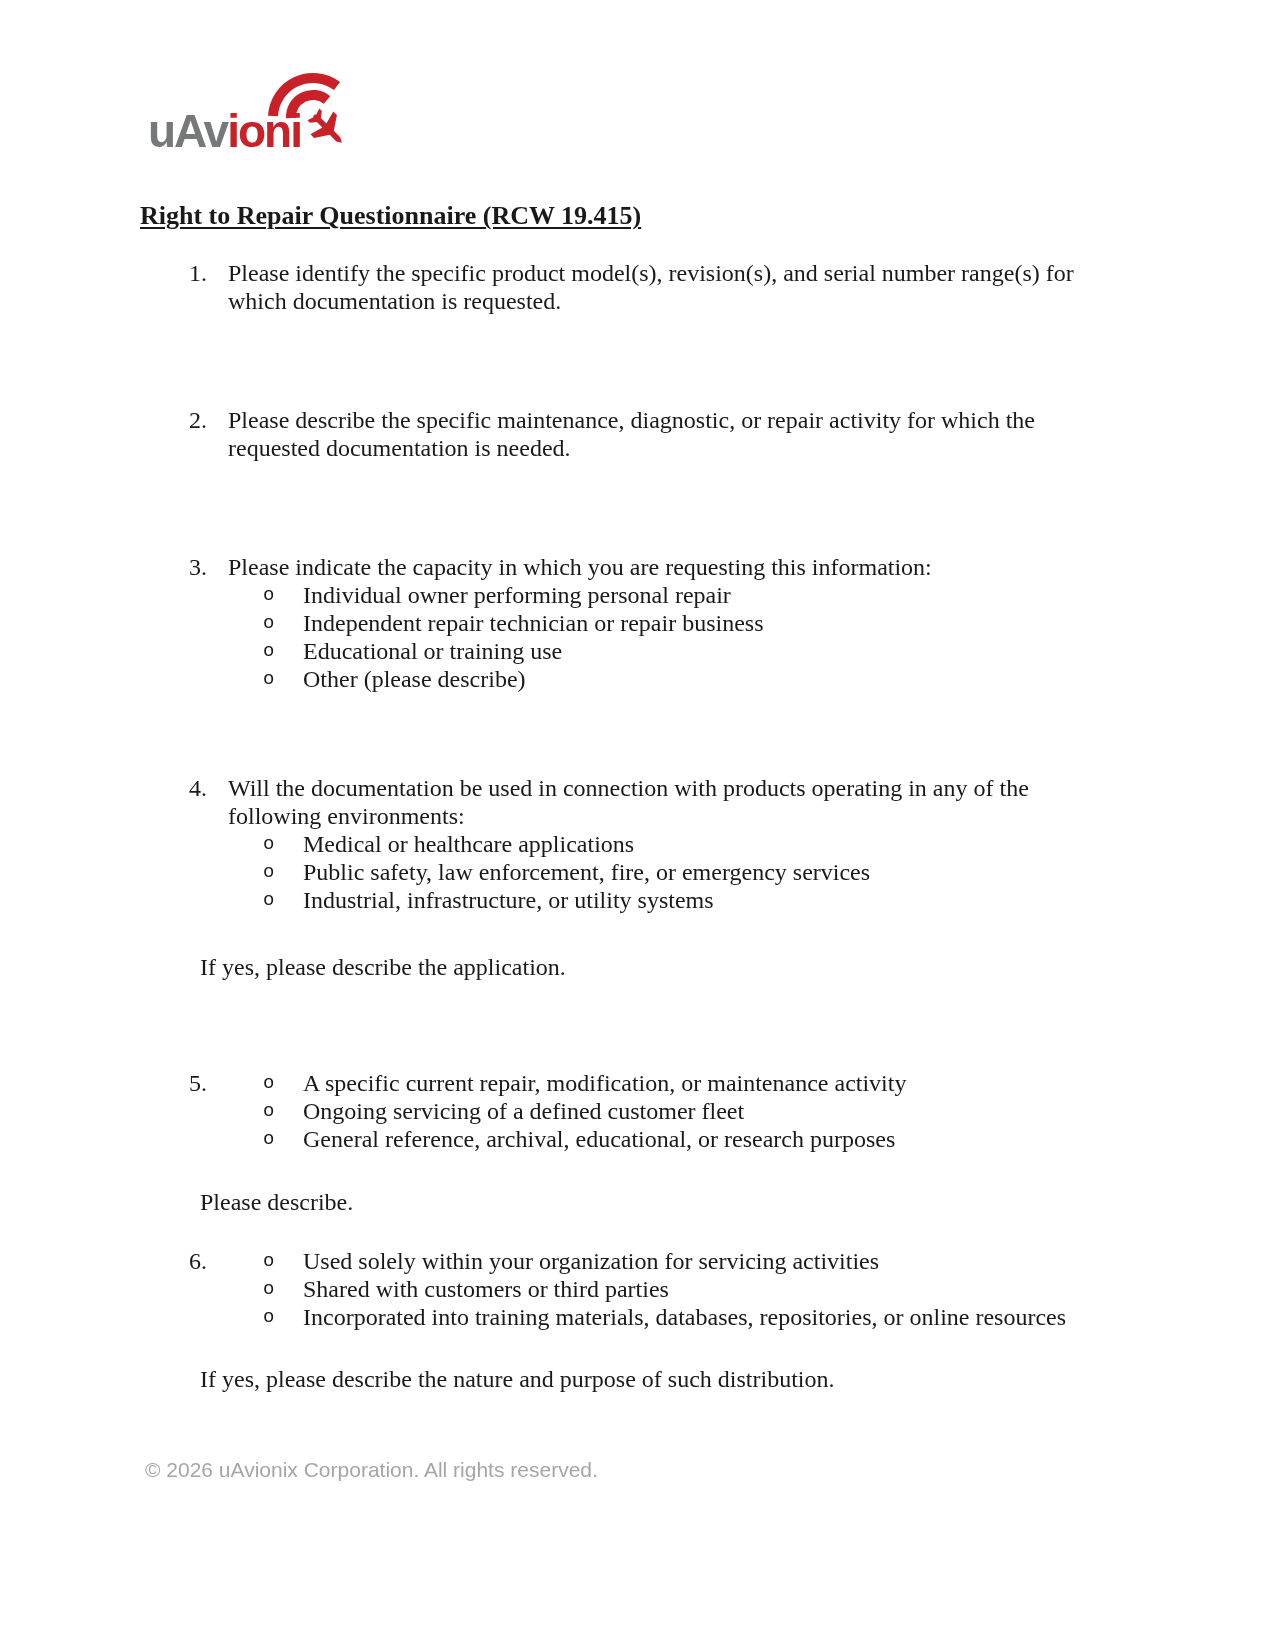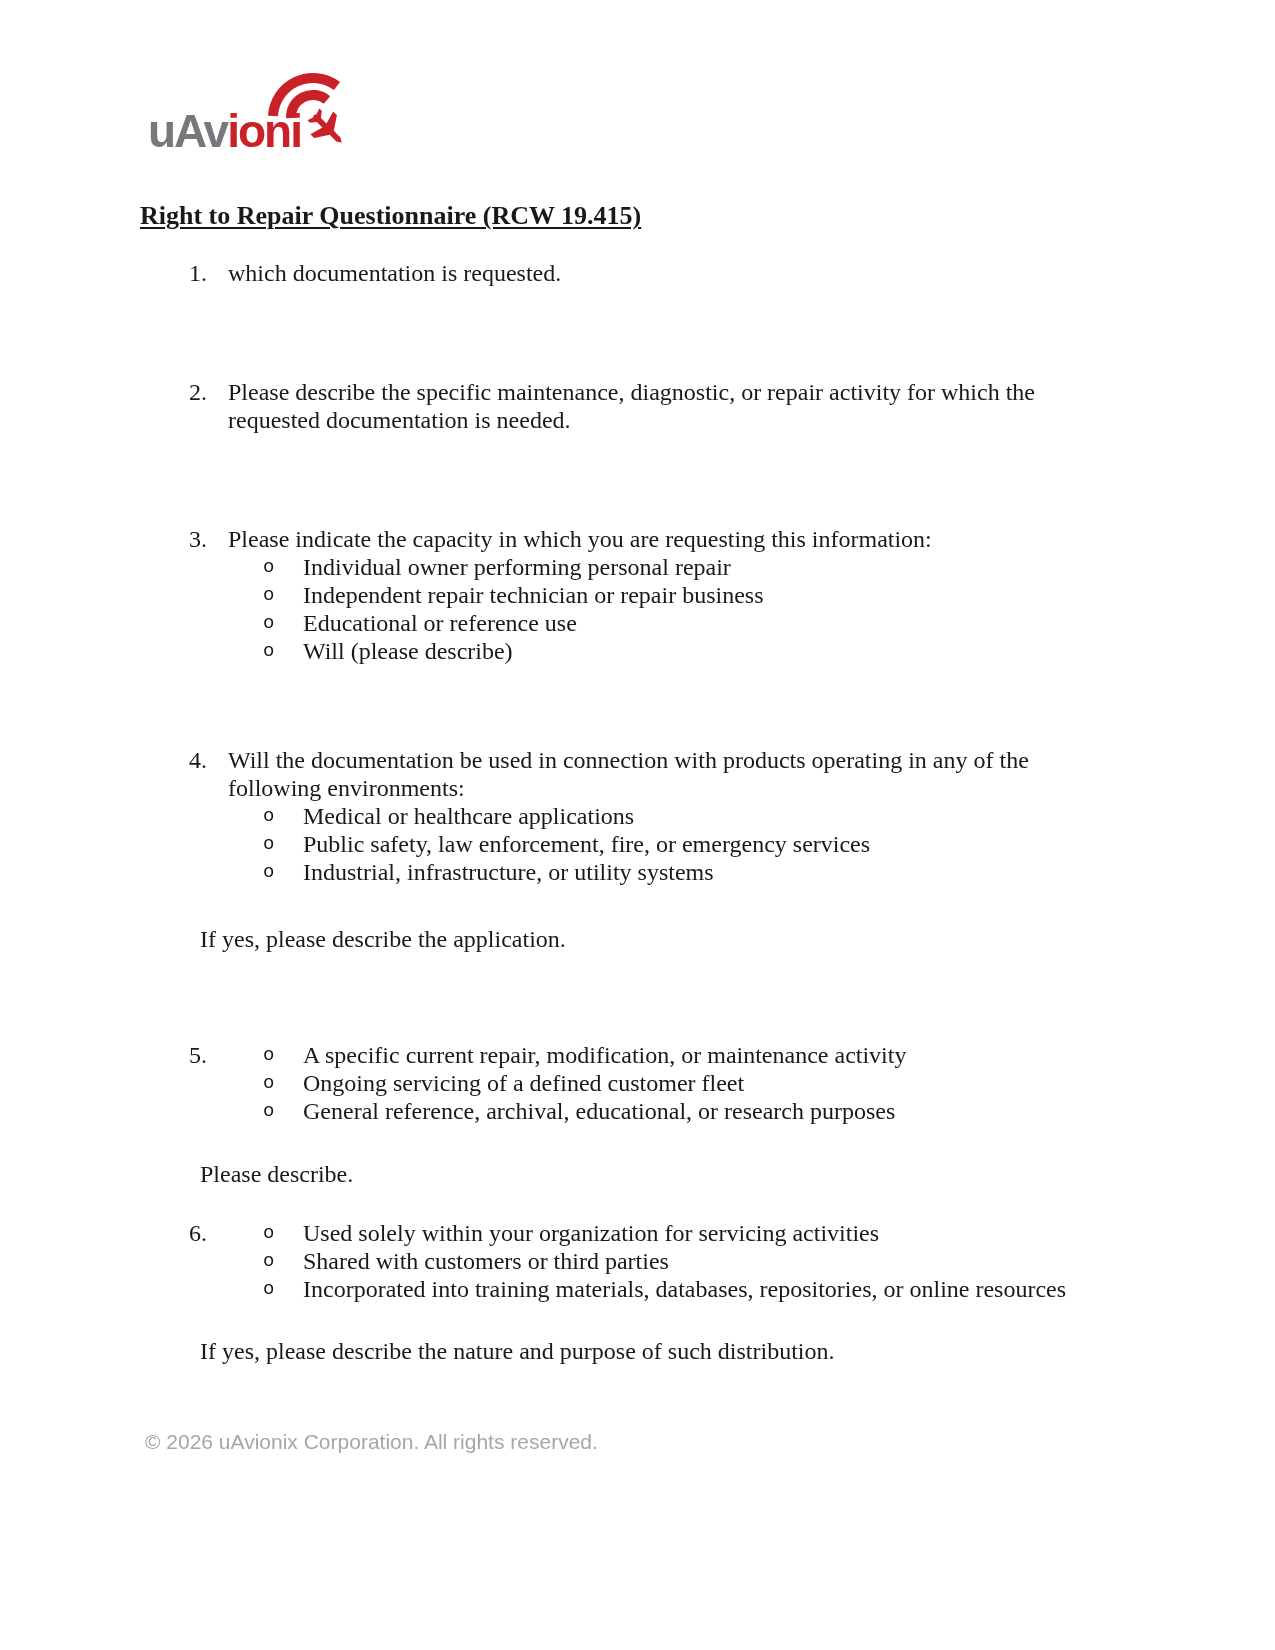--- a/index.html
+++ b/index.html
@@ -89,20 +89,21 @@
         <path class="plane" d="M 40 0 L 31 -5.5 L 13 -5.5 L -4 -31 L -14 -31 L -7 -5.5 L -22 -5.5 L -30 -16 L -37 -16 L -33 -4 L -35 -2 L -35 2 L -33 4 L -37 16 L -30 16 L -22 5.5 L -7 5.5 L -14 31 L -4 31 L 13 5.5 L 31 5.5 Z"></path>
       </g>
     </svg>
   </div>
 
   <div class="doc-title">Right to Repair Questionnaire (RCW 19.415)</div>
 
   <div class="q q-1">
     <span class="q-num">1.</span>
     <div class="q-body">
+      <div>Please identify the specific product model(s), revision(s), and serial number range(s) for</div>
       <div>which documentation is requested.</div>
     </div>
   </div>
 
   <div class="q q-2">
     <span class="q-num">2.</span>
     <div class="q-body">
       <div>Please describe the specific maintenance, diagnostic, or repair activity for which the</div>
       <div>requested documentation is needed.</div>
     </div>
@@ -115,25 +116,25 @@
       <div class="opt">
         <span class="bullet">o</span>
         <span>Individual owner performing personal repair</span>
       </div>
       <div class="opt">
         <span class="bullet">o</span>
         <span>Independent repair technician or repair business</span>
       </div>
       <div class="opt">
         <span class="bullet">o</span>
-        <span>Educational or reference use</span>
-      </div>
-      <div class="opt">
-        <span class="bullet">o</span>
-        <span>Will (please describe)</span>
+        <span>Educational or training use</span>
+      </div>
+      <div class="opt">
+        <span class="bullet">o</span>
+        <span>Other (please describe)</span>
       </div>
     </div>
   </div>
 
   <div class="q q-4">
     <span class="q-num">4.</span>
     <div class="q-body">
       <div>Will the documentation be used in connection with products operating in any of the</div>
       <div>following environments:</div>
       <div class="opt">

